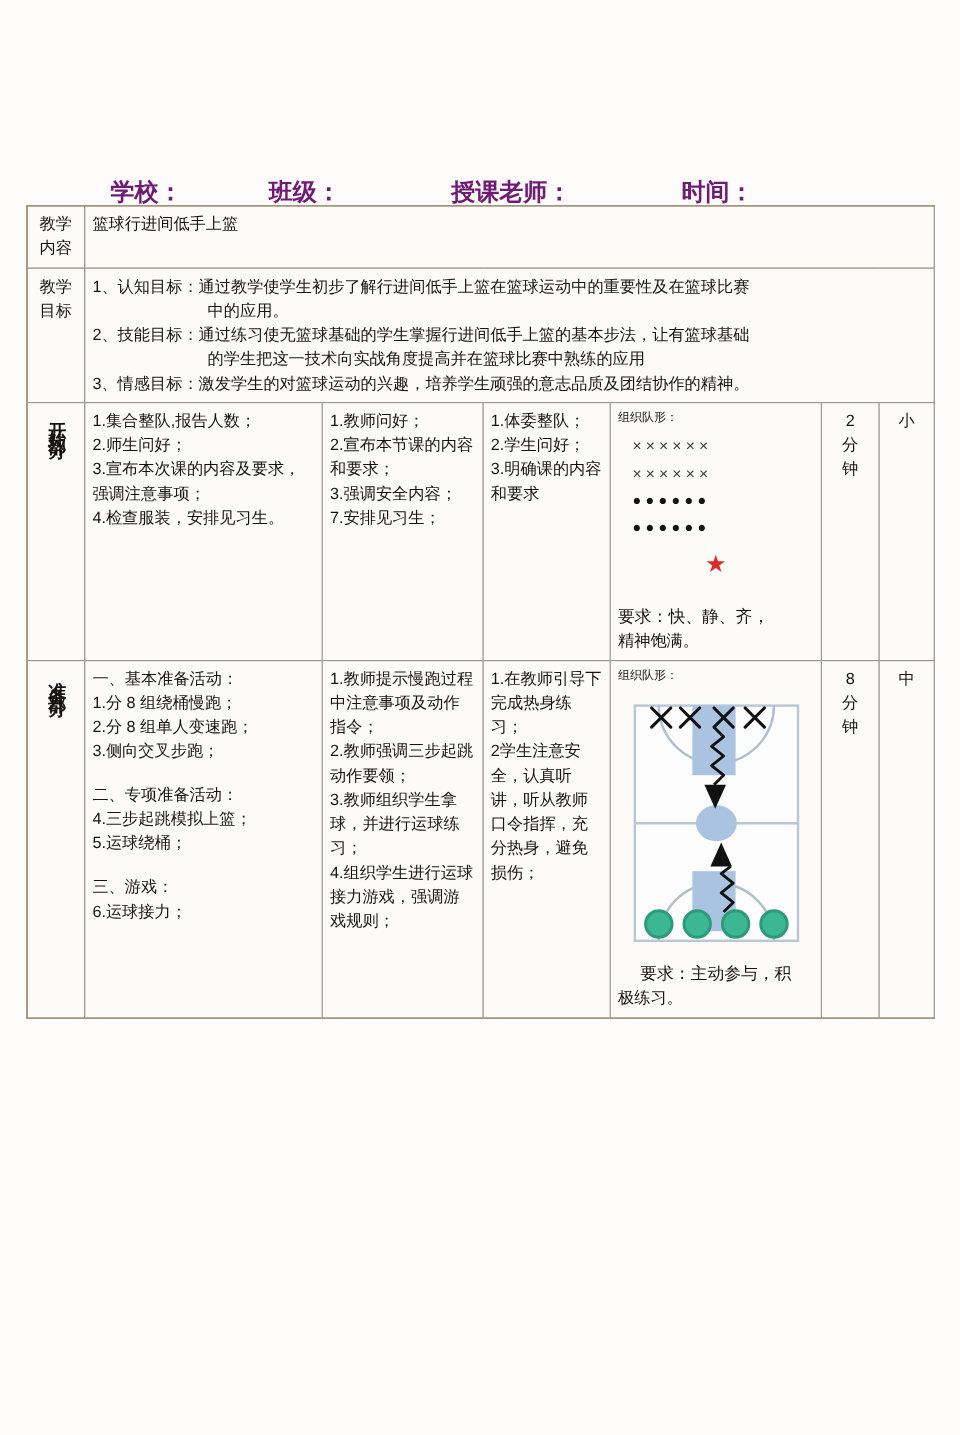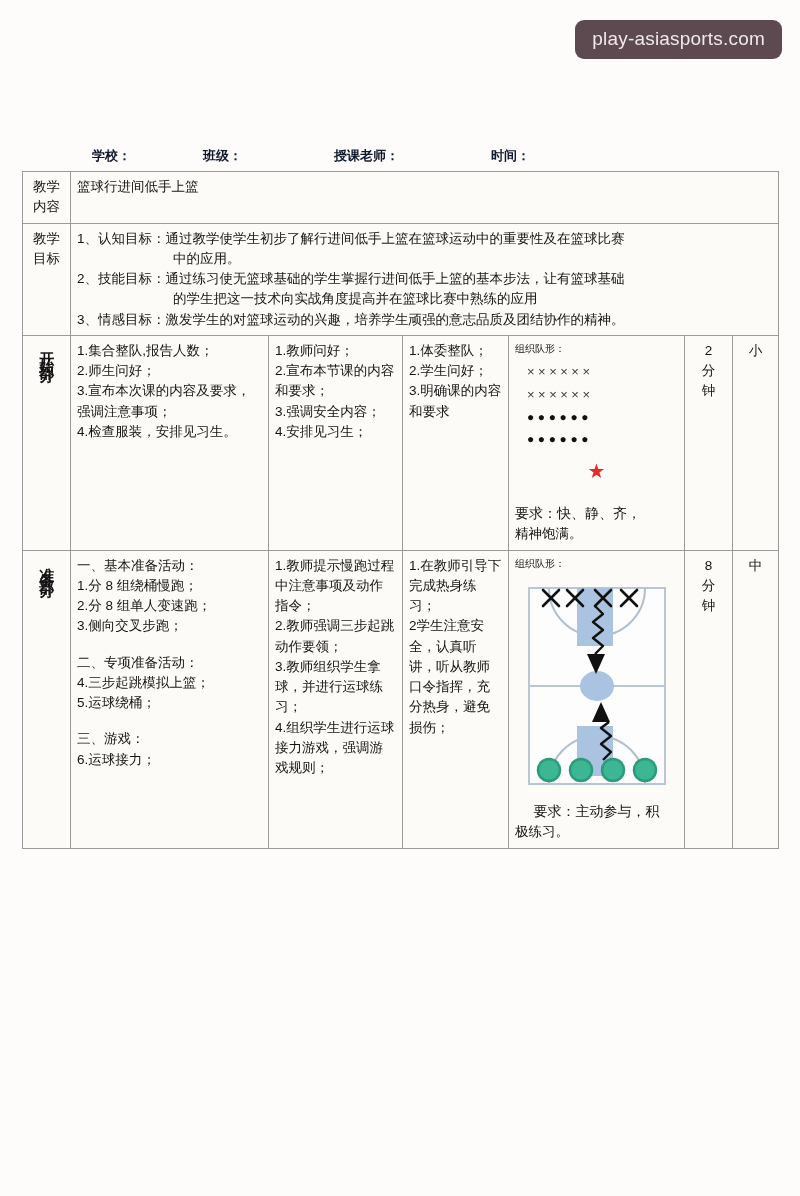--- a/index.html
+++ b/index.html
@@ -32,22 +32,22 @@
     position:absolute;top:104px;left:0;width:800px;
     text-align:center;
     font-size:23px;font-weight:bold;
     letter-spacing:1px;
     color:#111;
   }
   
   .meta-row{
     position:absolute;top:147px;left:92px;width:660px;
     display:flex;
-    font-size:13px;font-weight:bold;
-    color:#0f172a;
+    font-size:20px;font-weight:bold;
+    color:#701a75;
   }
   .meta-row .m{white-space:nowrap;}
   .m1{margin-right:72px;}
   .m2{margin-right:92px;}
   .m3{margin-right:92px;}
 
   
   table.lesson{
     position:absolute;
     top:171px;left:22px;
@@ -129,21 +129,20 @@
 
   
   .court-wrap{display:flex;justify-content:center;margin-top:4px;}
   svg.court{display:block;}
 </style>
 </head>
 <body>
 
 <div class="page">
 
-  <div class="watermark">play-asiasports.com</div>
 
 
   <div class="meta-row">
     <span class="m m1">学校：</span>
     <span class="m m2">班级：</span>
     <span class="m m3">授课老师：</span>
     <span class="m">时间：</span>
   </div>
 
   <table class="lesson">
@@ -198,21 +197,21 @@
       <td class="body-cell">
         <div>1.集合整队,报告人数；</div>
         <div>2.师生问好；</div>
         <div>3.宣布本次课的内容及要求，强调注意事项；</div>
         <div>4.检查服装，安排见习生。</div>
       </td>
       <td class="body-cell">
         <div>1.教师问好；</div>
         <div>2.宣布本节课的内容和要求；</div>
         <div>3.强调安全内容；</div>
-        <div>4.安排见习生；</div>
+        <div>7.安排见习生；</div>
       </td>
       <td class="body-cell">
         <div>1.体委整队；</div>
         <div>2.学生问好；</div>
         <div>3.明确课的内容和要求</div>
       </td>
       <td class="body-cell">
         <div class="form-title">组织队形：</div>
         <div class="marks">
           <div class="mrow">××××××</div>

